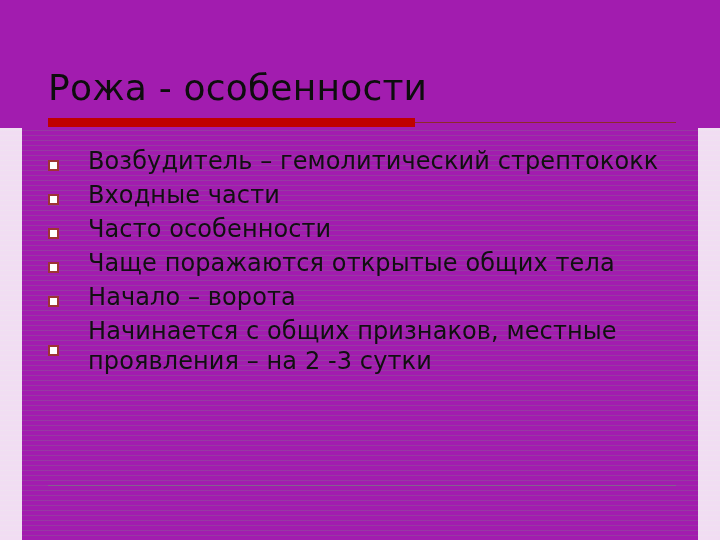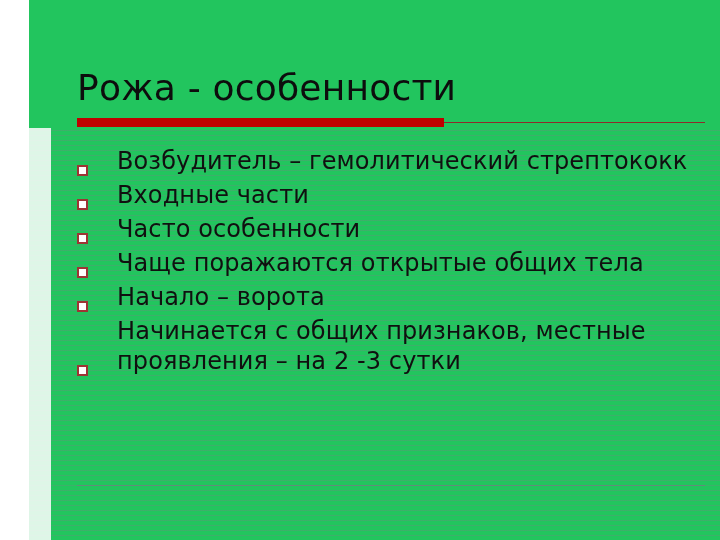--- a/index.html
+++ b/index.html
@@ -12,22 +12,21 @@
     overflow: hidden;
     background: #ffffff;
     font-family: "DejaVu Sans", sans-serif;
     position: relative;
   }
 
   
   #slide {
     position: absolute;
     inset: 0;
-    background: #22c55e;
-    margin-left: 29px;
+    background: #a21caf;
   }
 
   
   #texture {
     position: absolute;
     left: 0;
     top: 128px;
     width: 720px;
     height: 412px;
     background-image: repeating-linear-gradient(
@@ -95,21 +94,21 @@
 
   
   #bullets {
     position: absolute;
     left: 48px;
     top: 146px;
     width: 648px;
   }
   .bullet-row {
     display: flex;
-    align-items: flex-end;
+    align-items: center;
     margin-bottom: 4px;
   }
   .bullet-marker {
     flex: 0 0 auto;
     width: 11px;
     height: 11px;
     box-sizing: border-box;
     border: 2px solid #9e3434;
     background: #ffffff;
     margin-top: 9px;

